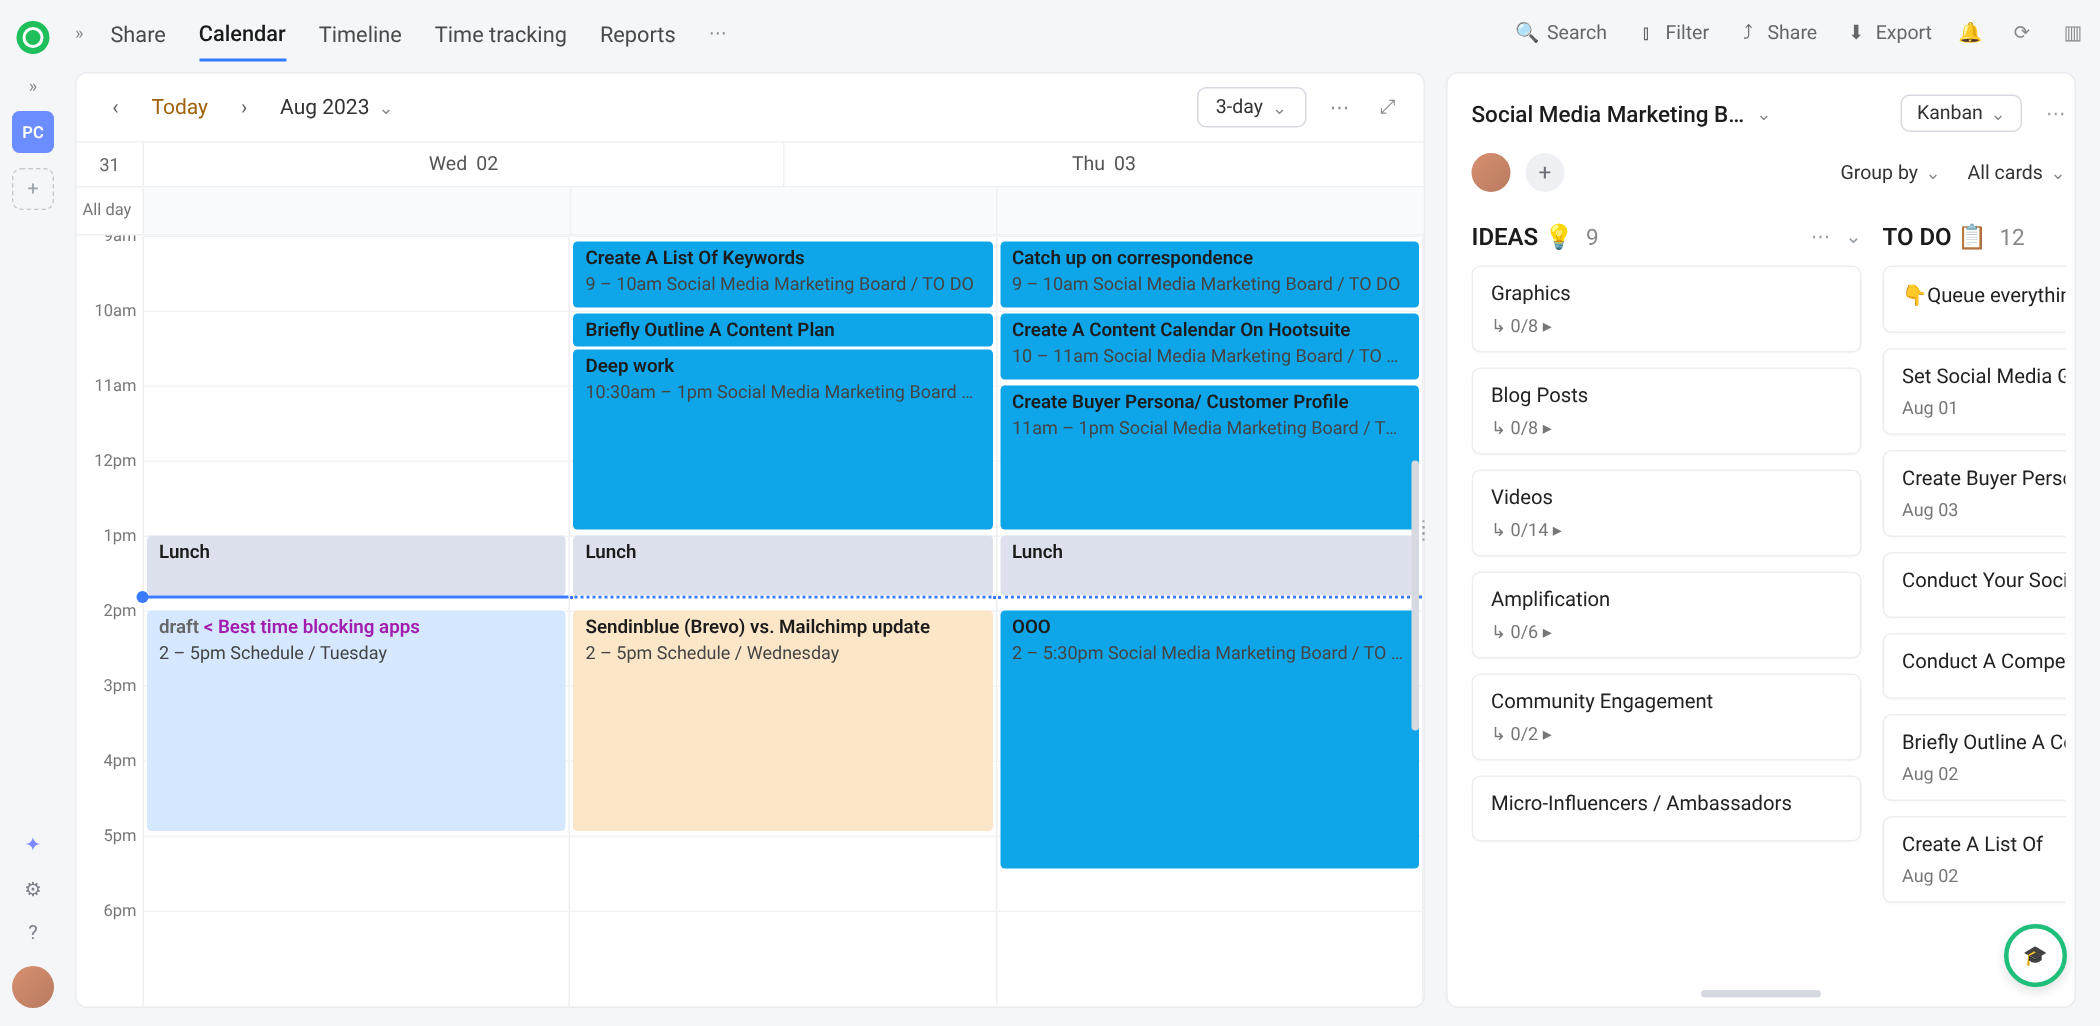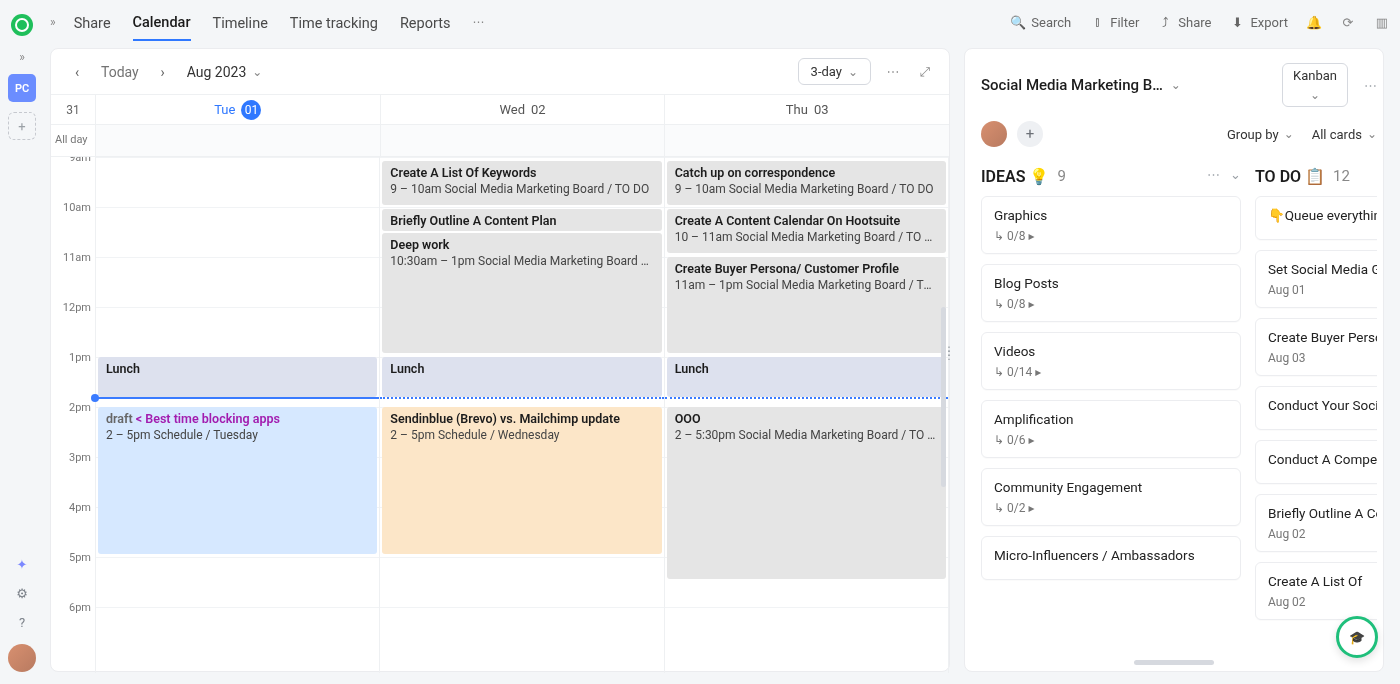--- a/index.html
+++ b/index.html
@@ -16,21 +16,21 @@
 .logo { width:22px; height:22px; border-radius:50%; background:#1fbf5b; position:relative; }
 .logo::after{content:"";position:absolute;inset:4px;border-radius:50%;border:2.5px solid #fff;}
 .avatar-sq { width:28px;height:28px;border-radius:5px;background:#6b8dff;color:#fff;font-size:11px;display:flex;align-items:center;justify-content:center;font-weight:600;}
 .addbox{ width:28px;height:28px;border:1.5px dashed #c6c9cf;border-radius:6px;display:flex;align-items:center;justify-content:center;color:#9aa0a6;cursor:pointer;}
 .railbottom{margin-top:auto; display:flex; flex-direction:column; align-items:center; gap:14px; padding-bottom:12px;}
 .circle-av{width:28px;height:28px;border-radius:50%;background:linear-gradient(135deg,#d89070,#b87a60);}
 
 .mainbox{position:absolute;left:50px;top:48px;width:900px;height:624px;background:#fff;border:1px solid #ebecef;border-radius:8px;}
 .toolbar{height:46px;display:flex;align-items:center;padding:0 14px;gap:12px;border-bottom:1px solid #eef0f2;}
 .navarrow{width:24px;height:24px;display:flex;align-items:center;justify-content:center;color:#666;cursor:pointer;font-size:14px;}
-.today{font-size:14px;color:#737373;cursor:pointer;}
+.today{font-size:14px;color:#a16207;cursor:pointer;}
 .month{font-size:14px;color:#333;cursor:pointer;display:flex;gap:6px;align-items:center;}
 .spacer{flex:1;}
 .viewbtn{border:1px solid #d6d9df;border-radius:6px;padding:5px 12px;color:#333;display:flex;gap:6px;align-items:center;cursor:pointer;font-size:13px;}
 .iconbtn{width:20px;height:20px;color:#888;cursor:pointer;display:flex;align-items:center;justify-content:center;}
 .dayhdrs{height:30px;display:flex;border-bottom:1px solid #eef0f2;}
 .gutter{width:45px;flex:none;border-right:1px solid #eef0f2;display:flex;align-items:center;justify-content:center;font-size:12px;color:#666;}
 .daycol{flex:1;border-right:1px solid #eef0f2;display:flex;align-items:center;gap:8px;justify-content:center;font-size:13px;color:#555;}
 .daycol:last-child{border-right:none;}
 .daylbl{display:flex;gap:6px;align-items:center;}
 .daybadge{background:#2f78ff;color:#fff;border-radius:50%;width:20px;height:20px;display:inline-flex;align-items:center;justify-content:center;font-size:12px;}
@@ -43,40 +43,40 @@
 .hrmark{position:absolute;right:4px;text-align:right;font-size:11px;color:#777;transform:translateY(-50%);}
 .evcol{flex:1;border-right:1px solid #eef0f2;position:relative;}
 .evcol:last-child{border-right:none;}
 .hrline{position:absolute;left:0;right:0;border-top:1px solid #f1f3f5;}
 .nowline{position:absolute;left:0;right:0;border-top:2px solid #3a7bff;z-index:5;}
 .nowline::before{content:"";position:absolute;left:-5px;top:-5px;width:8px;height:8px;background:#3a7bff;border-radius:50%;}
 .nowdots{position:absolute;height:0;border-top:2px dotted #3a7bff;}
 .evt{position:absolute;left:2px;right:2px;border-radius:3px;padding:4px 8px;font-size:12.5px;overflow:hidden;}
 .evt .t{font-weight:600;color:#1c1c1c;margin-bottom:2px;white-space:nowrap;overflow:hidden;text-overflow:ellipsis;}
 .evt .s{font-size:12px;color:#444;white-space:nowrap;overflow:hidden;text-overflow:ellipsis;}
-.ev-grey{background:#e5e5e5;}
+.ev-grey{background:#0ea5e9;}
 .ev-blue{background:#d6e8ff;}
 .ev-orange{background:#fce6c8;}
 .ev-small{background:#dde1ee;}
 .scrollbar{position:absolute;right:3px;top:150px;width:5px;height:180px;background:#d6d9df;border-radius:3px;}
 .dragdots{position:absolute;right:-6px;top:300px;color:#9aa0a6;font-size:12px;line-height:4px;}
 
 .sidepanel{position:absolute;left:964px;top:48px;width:420px;height:624px;background:#fff;border:1px solid #ebecef;border-radius:8px;padding:14px 6px 10px 16px;overflow:hidden;}
 .sphdr{display:flex;align-items:center;gap:8px;}
 .sphdr .title{font-size:15px;font-weight:500;color:#1c1c1c;}
-.kanbanbtn{border:1px solid #d6d9df;border-radius:6px;padding:4px 10px;font-size:13px;color:#333;display:flex;gap:5px;align-items:center;cursor:pointer;margin-left:auto;flex-direction:column;}
+.kanbanbtn{border:1px solid #d6d9df;border-radius:6px;padding:4px 10px;font-size:13px;color:#333;display:flex;gap:5px;align-items:center;cursor:pointer;margin-left:auto;}
 .sphdr .dots{color:#9aa0a6;margin-left:8px;cursor:pointer;}
 .sprow2{display:flex;align-items:center;gap:10px;margin-top:14px;}
 .miniav{width:26px;height:26px;border-radius:50%;background:linear-gradient(135deg,#d89070,#b87a60);}
 .plusround{width:26px;height:26px;border-radius:50%;background:#eef0f3;display:flex;align-items:center;justify-content:center;color:#6b6f76;cursor:pointer;font-size:15px;}
 .sprow2 .right{margin-left:auto;display:flex;gap:18px;align-items:center;}
 .selctl{font-size:13px;color:#333;display:flex;gap:5px;align-items:center;cursor:pointer;}
 .kanwrap{display:flex;gap:14px;margin-top:20px;overflow:hidden;}
 .kancol{width:260px;flex:none;}
-.kanhdr{display:flex;align-items:flex-start;gap:8px;margin-bottom:10px;}
+.kanhdr{display:flex;align-items:center;gap:8px;margin-bottom:10px;}
 .kanhdr .nm{font-size:16px;font-weight:600;color:#1c1c1c;}
 .kanhdr .ct{font-size:15px;color:#888;}
 .kanhdr .acts{margin-left:auto;display:flex;gap:10px;color:#9aa0a6;}
 .card{background:#fff;border:1px solid #ecedf0;border-radius:6px;padding:10px 12px;margin-bottom:10px;box-shadow:0 1px 1px rgba(0,0,0,.02);}
 .card .title{font-size:13.5px;color:#222;margin-bottom:6px;white-space:nowrap;overflow:hidden;text-overflow:ellipsis;}
 .card .meta{font-size:12px;color:#777;display:flex;gap:4px;align-items:center;}
 .helpfab{position:absolute;right:22px;bottom:26px;width:42px;height:42px;border-radius:50%;background:#fff;border:3px solid #1fbf7b;display:flex;align-items:center;justify-content:center;color:#444;box-shadow:0 3px 8px rgba(0,0,0,.12);z-index:20;}
 .hscroll{position:absolute;left:50%;bottom:6px;transform:translateX(-50%);width:80px;height:5px;background:#d6d9df;border-radius:3px;}
 </style>
 </head>
@@ -140,26 +140,20 @@
     <div class="spacer"></div>
     <div class="viewbtn">
         <span>3-day</span>
         <span class="chev">⌄</span>
       </div>
     <div class="iconbtn">⋯</div>
     <div class="iconbtn">⤢</div>
   </div>
   <div class="dayhdrs">
     <div class="gutter">31</div>
-    <div class="daycol">
-        <span class="daylbl" style="color:#2f78ff;">
-          <span>Tue</span>
-          <span class="daybadge">01</span>
-        </span>
-      </div>
     <div class="daycol">
         <span class="daylbl">
           <span>Wed</span>
           <span>02</span>
         </span>
       </div>
     <div class="daycol">
         <span class="daylbl">
           <span>Thu</span>
           <span>03</span>

